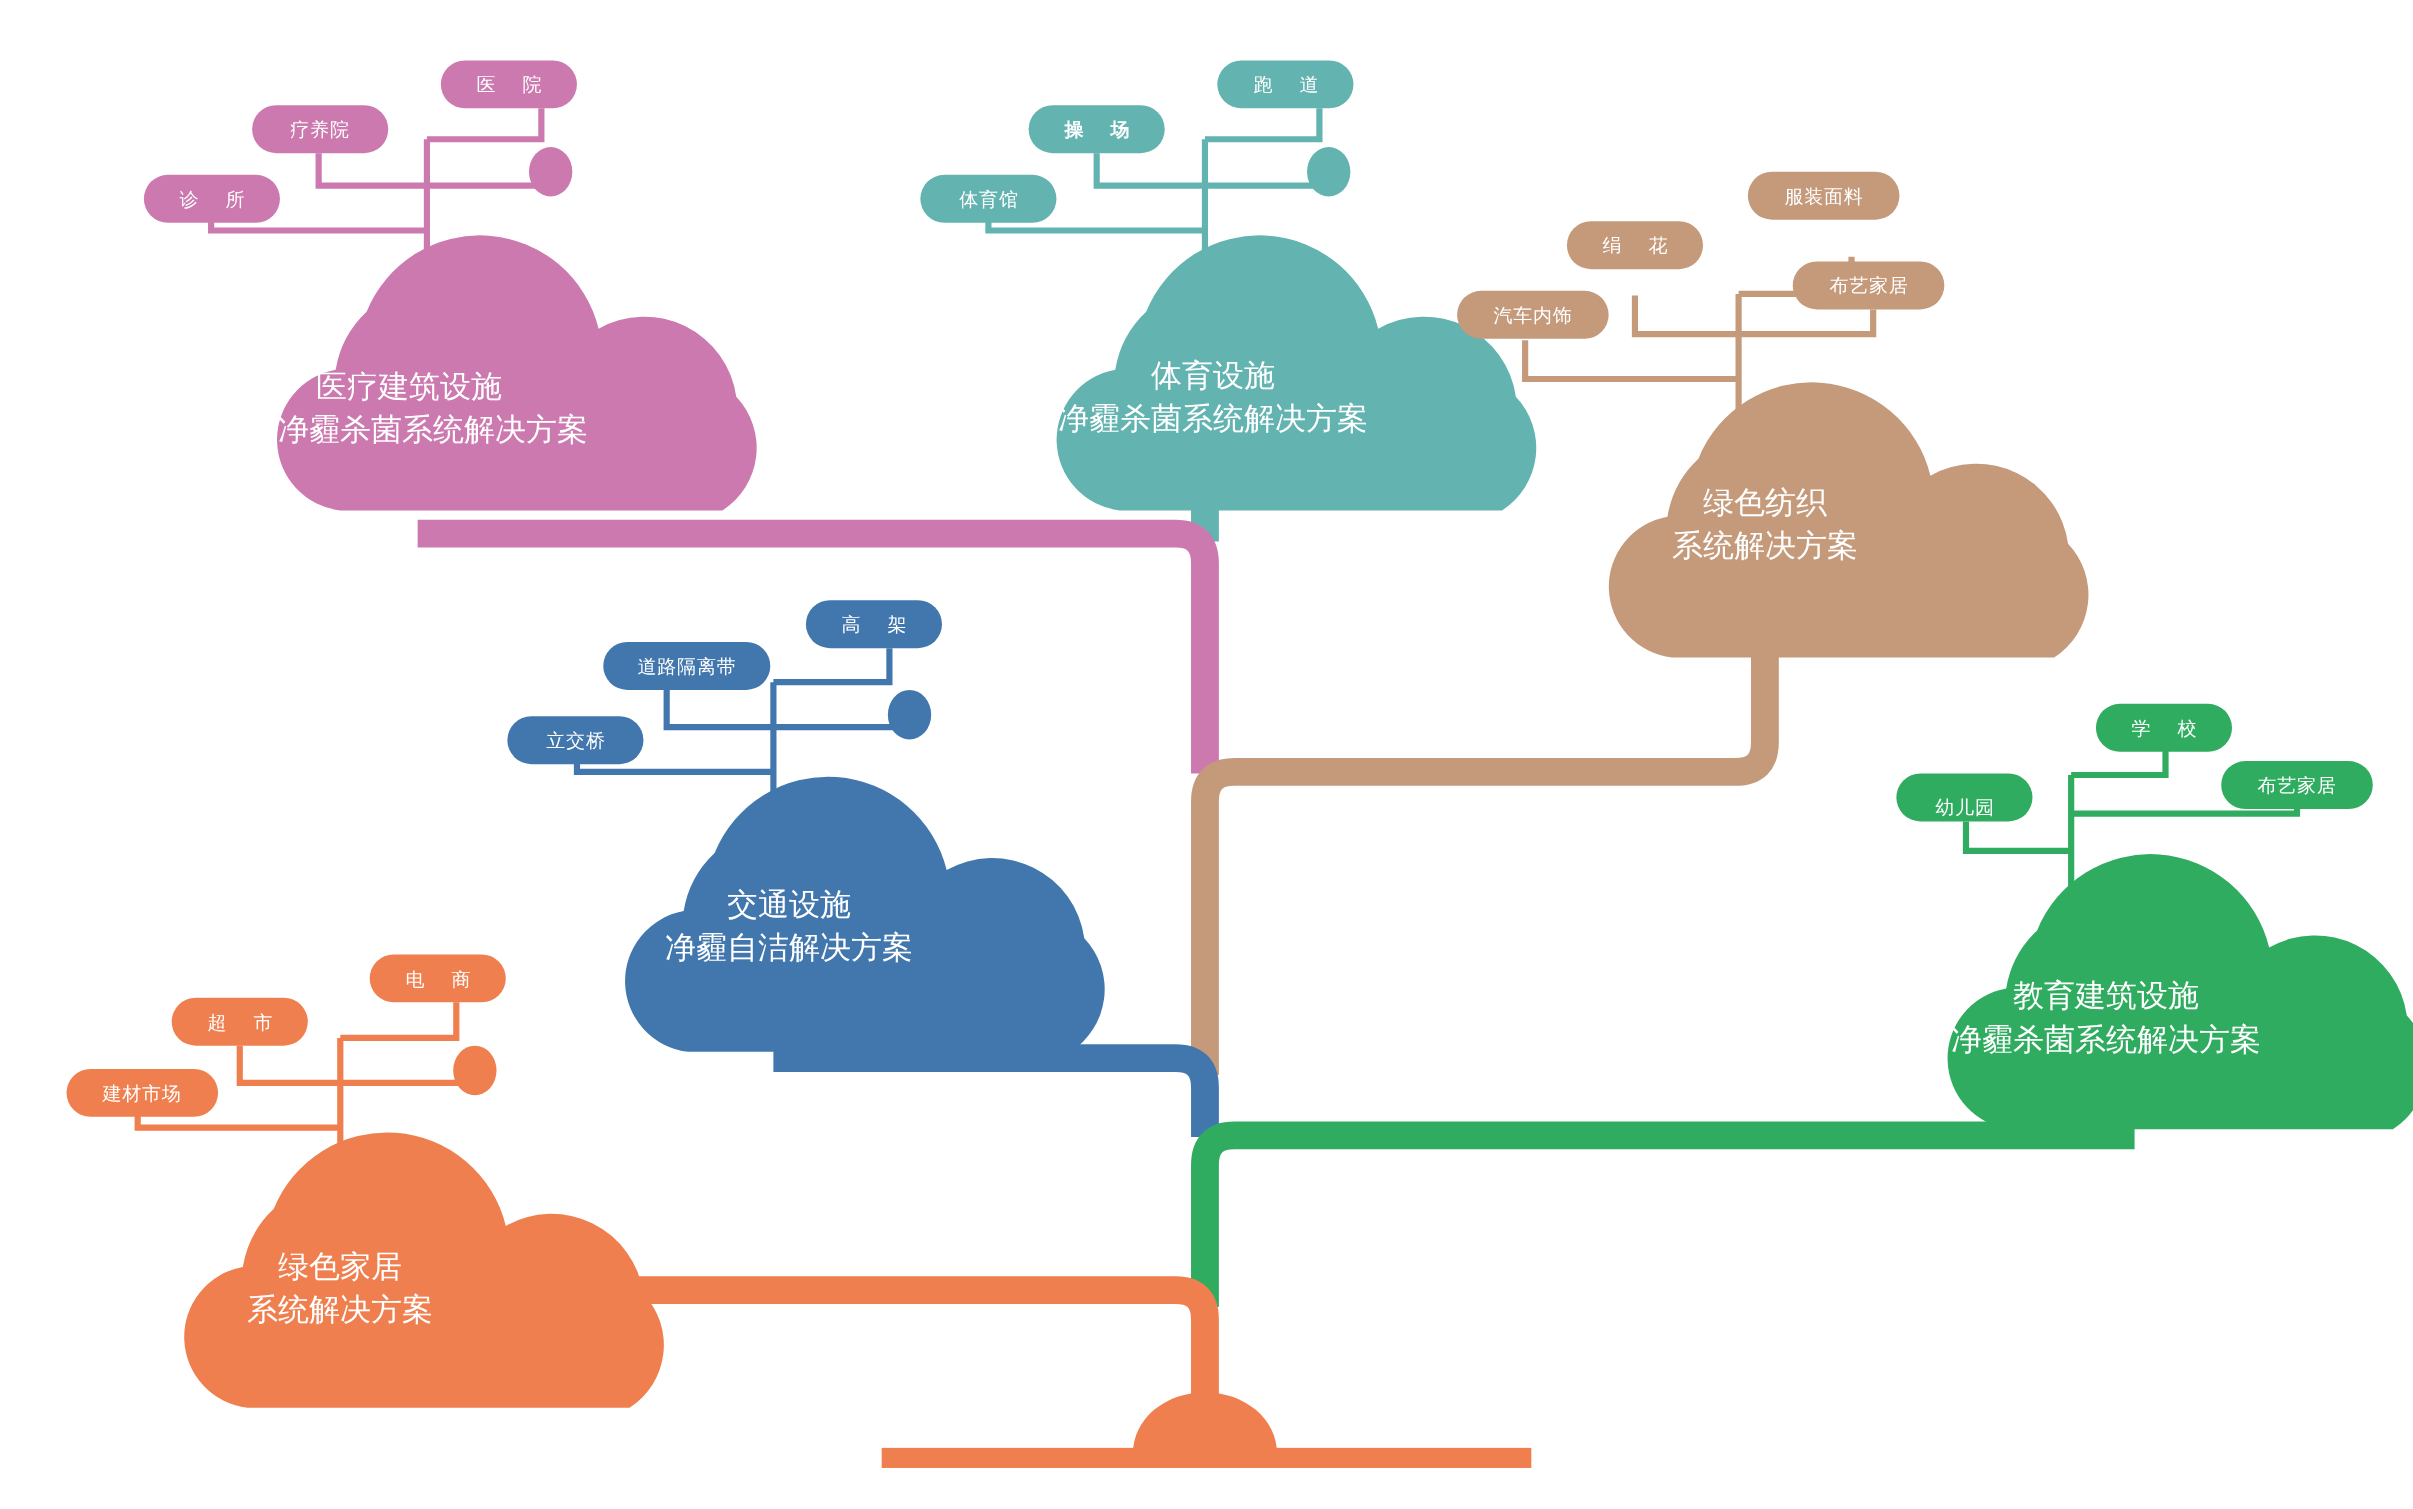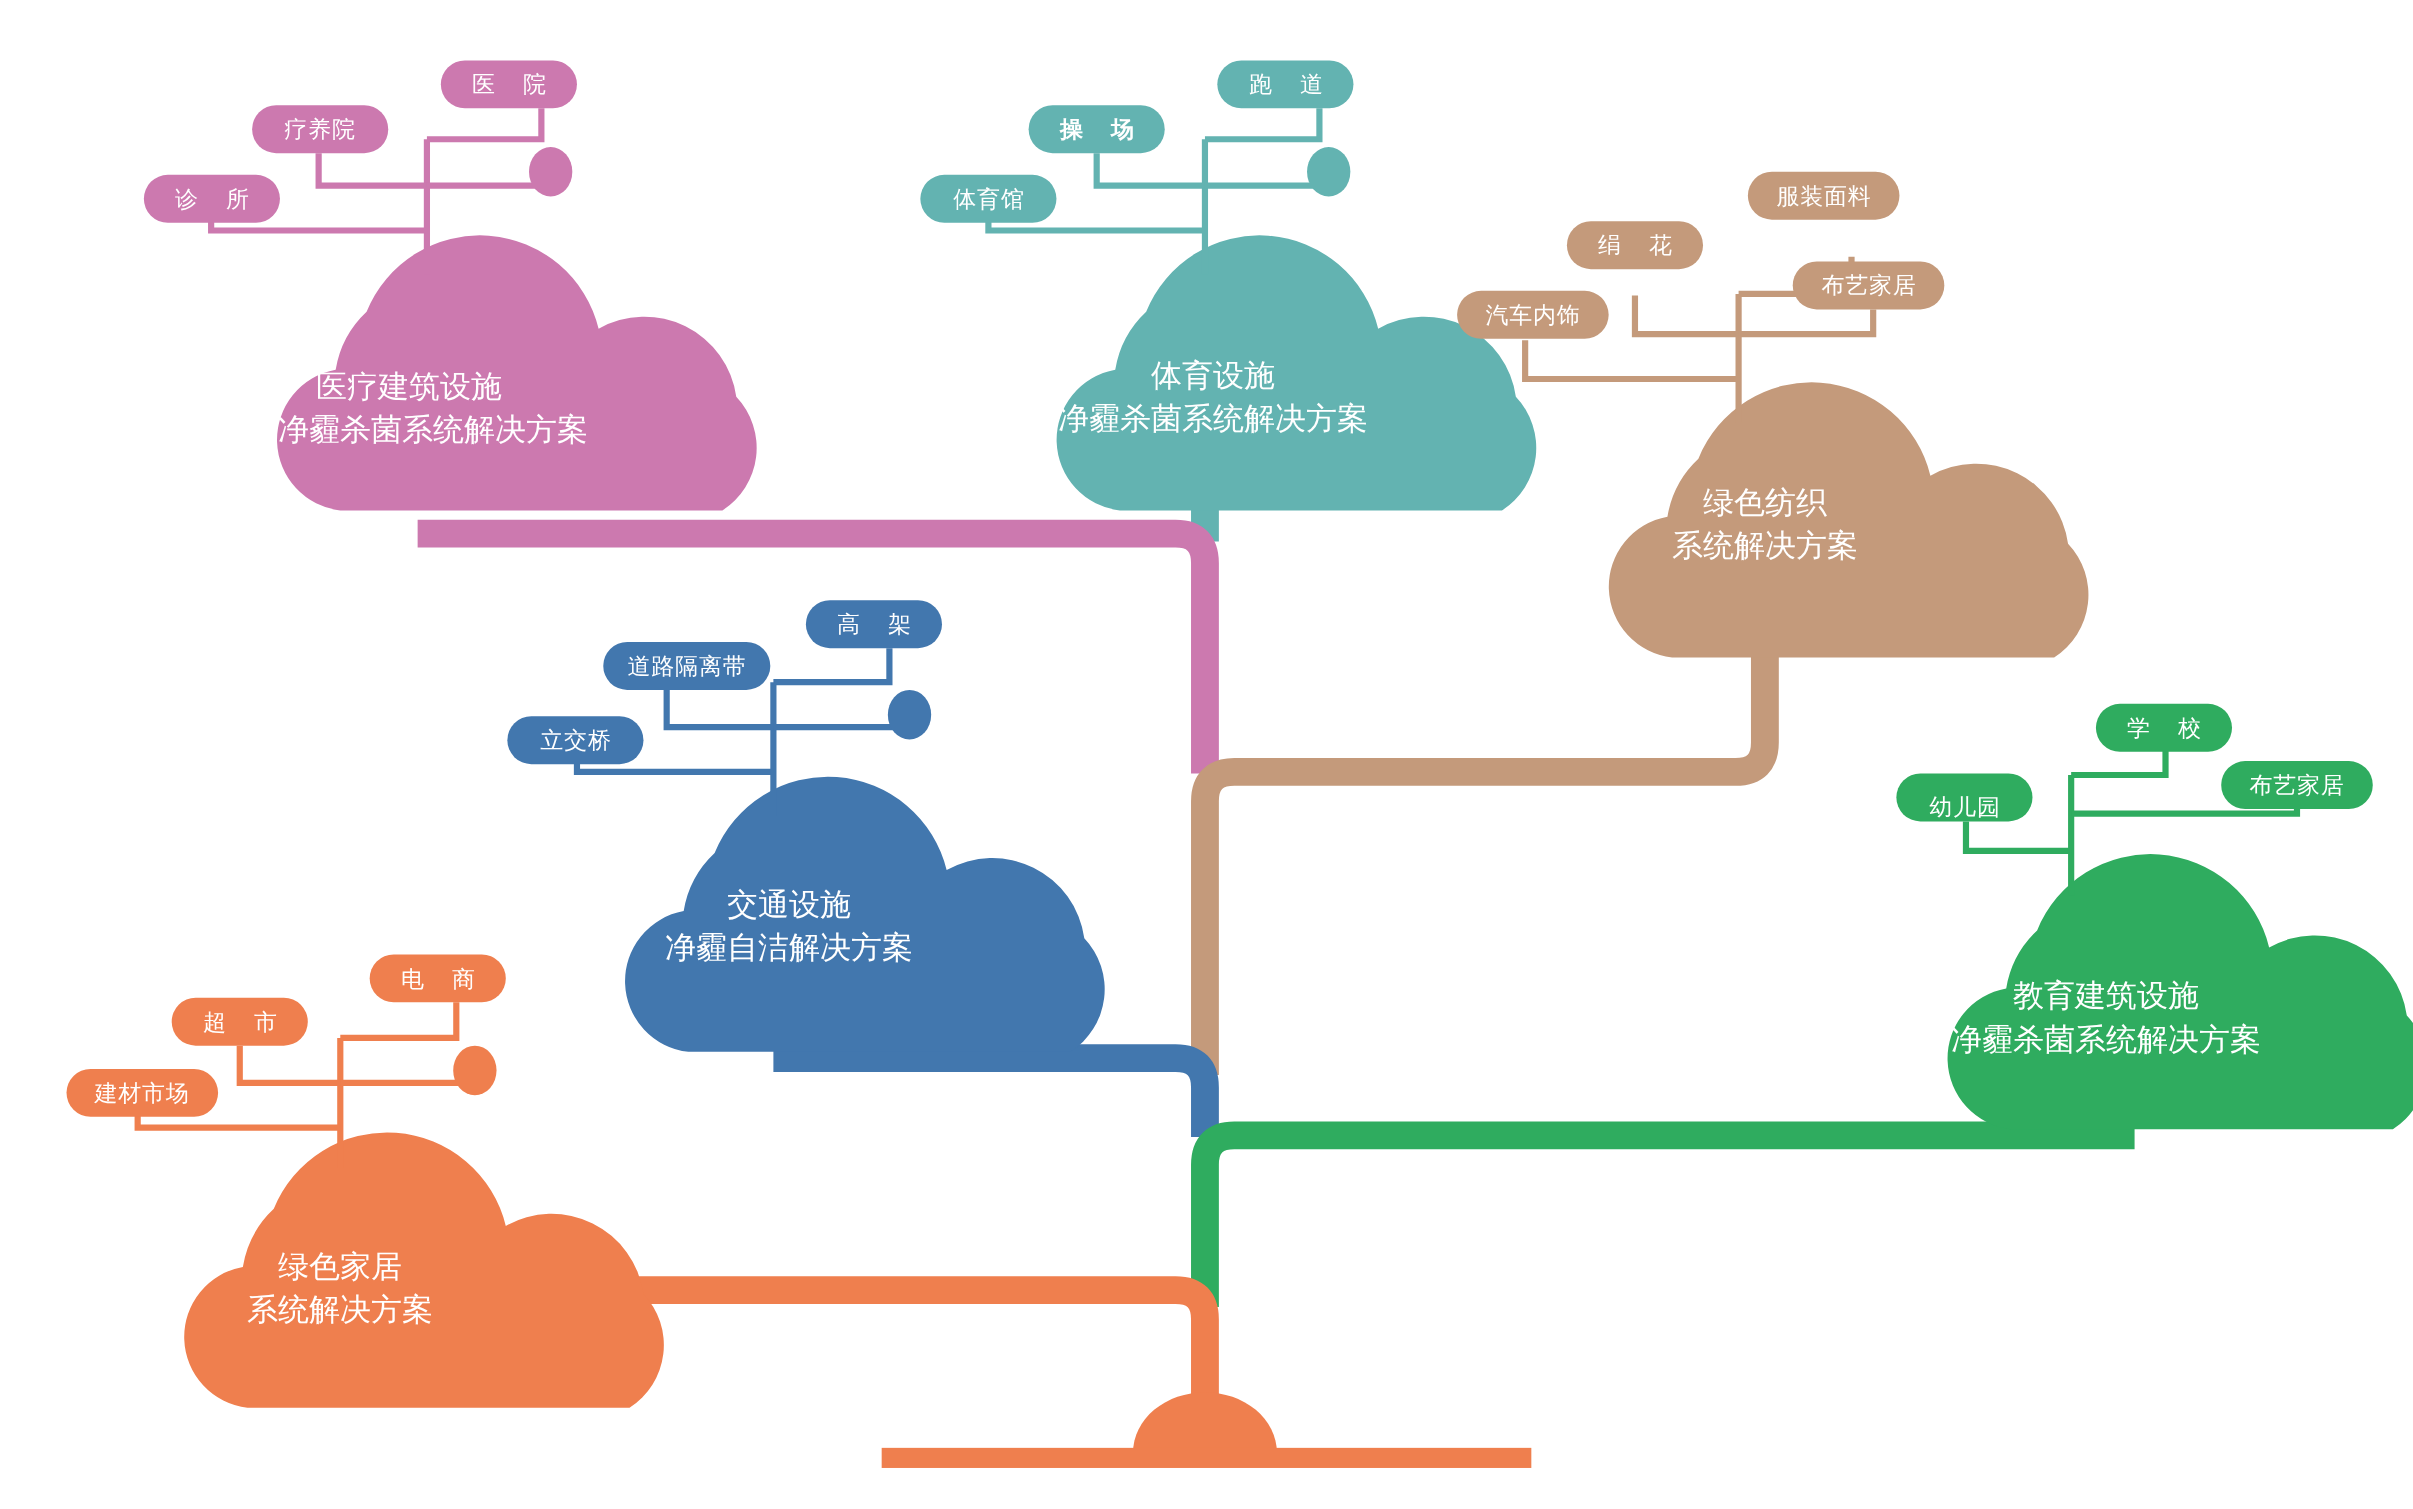--- a/index.html
+++ b/index.html
@@ -1,20 +1,20 @@
 <!DOCTYPE html>
 <html style="font-size:12.4px"><head>
 <meta charset="utf-8">
 <style>
   html,body{margin:0;padding:0;background:#ffffff;}
   body{font-family:"Liberation Sans","DejaVu Sans",sans-serif;}
   #stage{position:relative;width:2413px;height:1509px;background:#fff;overflow:hidden;}
   #stage svg{position:absolute;left:0;top:0;width:2413px;height:1509px;}
   .pilltext{
-    position:absolute;color:#ffffff;font-size:23px;line-height:1;
+    position:absolute;color:#ffffff;font-size:19px;line-height:1;
     white-space:nowrap;transform:translate(-50%,-50%);
     letter-spacing:0.8px;pointer-events:none;
   }
   .pilltext.sp{letter-spacing:10.8px;text-indent:10.8px;}
   .cloudtext{
     position:absolute;color:#ffffff;text-align:center;
     font-size:31px;line-height:1.32;white-space:pre;
     transform:translate(-50%,-50%);pointer-events:none;
   }
 </style>

